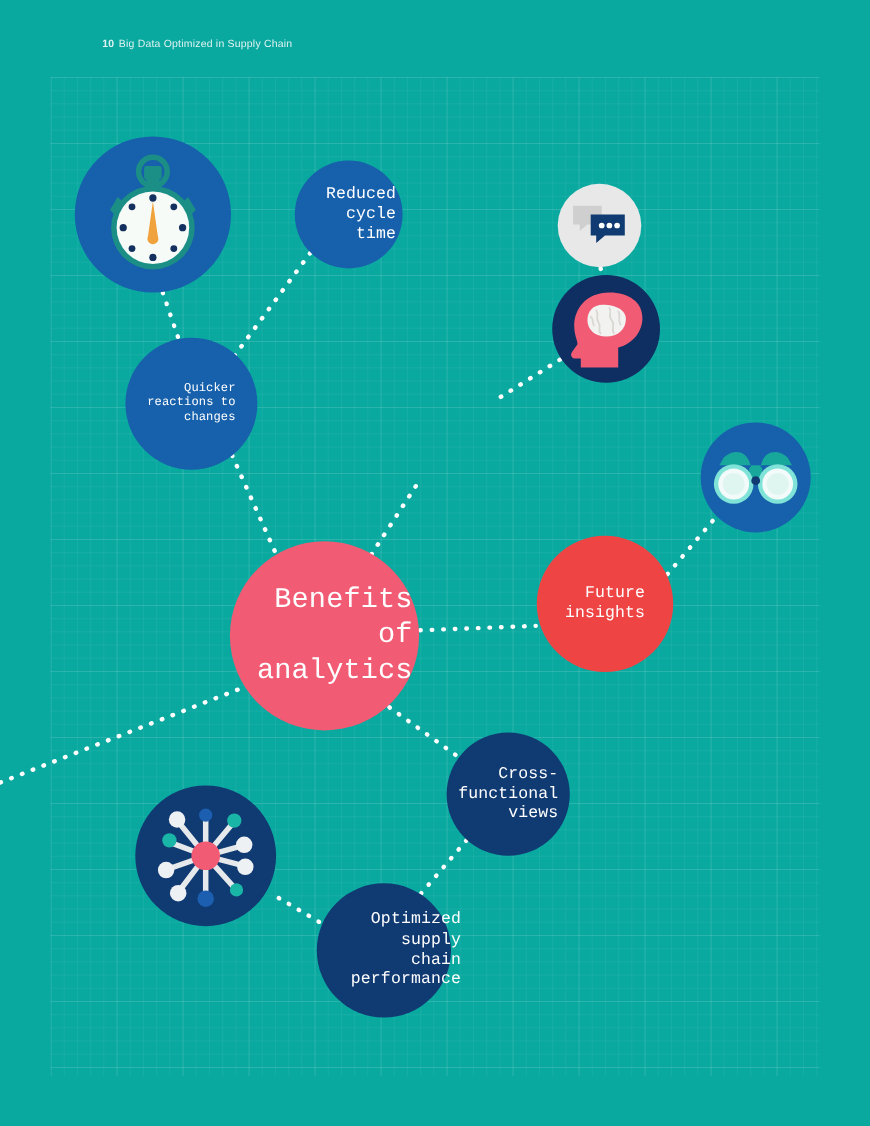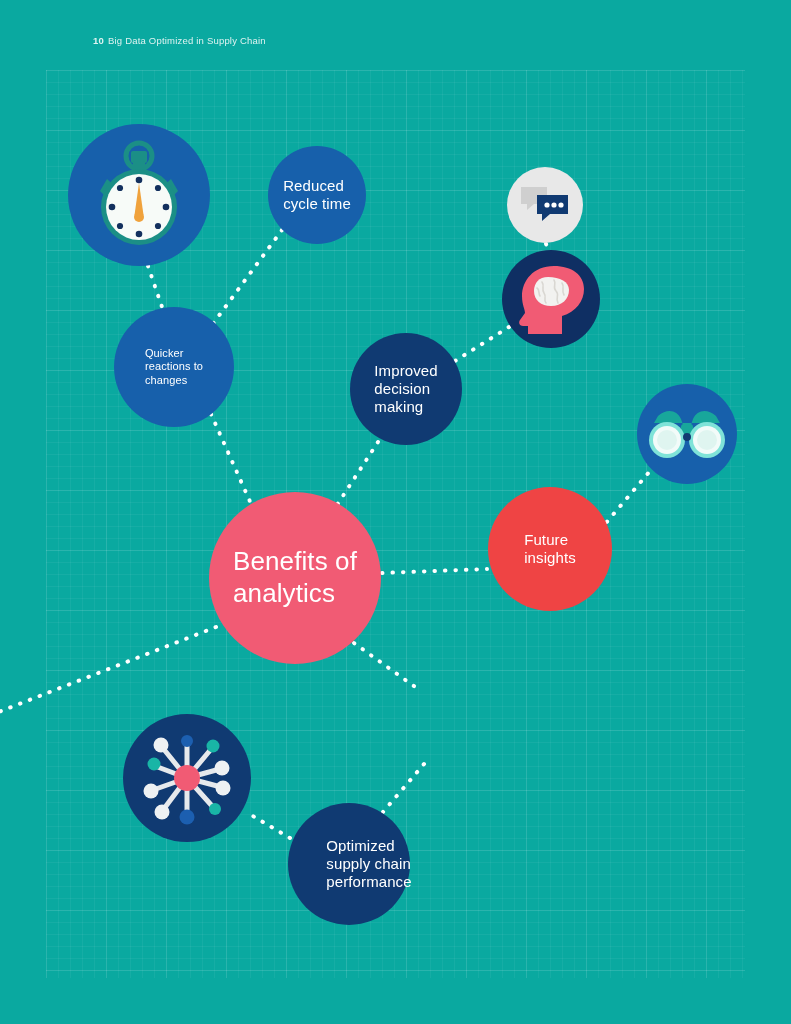--- a/index.html
+++ b/index.html
@@ -59,21 +59,22 @@
     height: 1024px;
   }
   
   .node {
     position: absolute;
     border-radius: 50%;
     box-sizing: border-box;
     display: flex;
     align-items: center;
     justify-content: center;
-    text-align: left;
+    text-align: right;
+    font-family: Liberation Mono, monospace;
   }
   .node-label {
     color: #ffffff;
     font-weight: 400;
     line-height: 1.22;
     letter-spacing: 0.1px;
     padding: 0 6px;
     white-space: pre-line;
   }
   .icon-node {
@@ -224,31 +225,31 @@
     <span class="node-label" style="font-size:15px;">Reduced
 cycle time</span>
   </div>
 
   <div class="node" style="left:114px; top:307px; width:120px; height:120px; background:#1760ab;">
     <span class="node-label" style="font-size:11px;">Quicker
 reactions to
 changes</span>
   </div>
 
-  <div class="node" style="left:350px; top:333px; width:112px; height:112px; background:#103a72;">
-    <span class="node-label" style="font-size:15px;">Improved
-decision
-making</span>
-  </div>
 
   <div class="node" style="left:488px; top:487px; width:124px; height:124px; background:#ef4444;">
     <span class="node-label" style="font-size:15px;">Future
 insights</span>
   </div>
 
+  <div class="node" style="left:406px; top:666px; width:112px; height:112px; background:#103a72;">
+    <span class="node-label" style="font-size:15px;">Cross-
+functional
+views</span>
+  </div>
 
   <div class="node" style="left:288px; top:803px; width:122px; height:122px; background:#103a72;">
     <span class="node-label" style="font-size:15px;margin-left:40px;">Optimized
 supply chain
 performance</span>
   </div>
 
 </div>
 
 </body></html>

